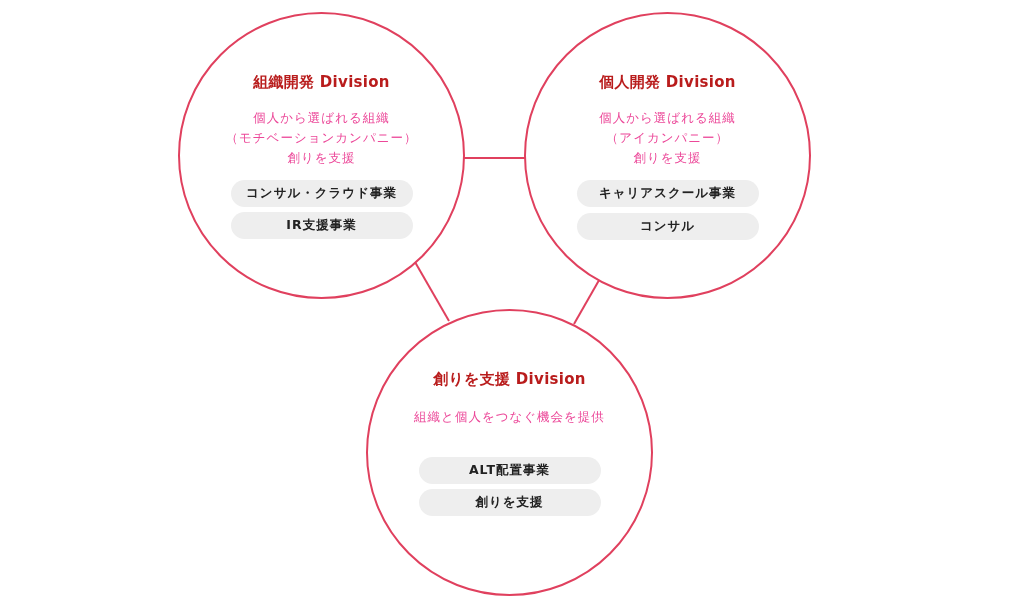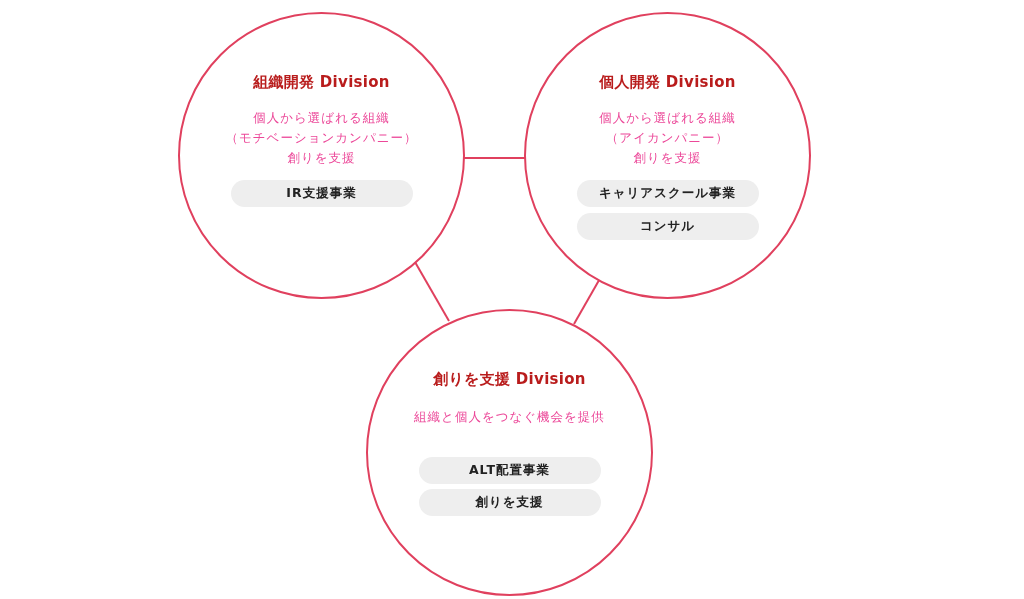--- a/index.html
+++ b/index.html
@@ -46,20 +46,21 @@
   </svg>
 
   <div class="division" id="div-org">
     <div class="title">組織開発 Division</div>
     <div class="desc">
       <span>個人から選ばれる組織</span>
       <span>（モチベーションカンパニー）</span>
       <span>創りを支援</span>
     </div>
     <div class="pills">
+      <div class="pill">コンサル・クラウド事業</div>
       <div class="pill">IR支援事業</div>
     </div>
   </div>
 
   <div class="division" id="div-ind">
     <div class="title">個人開発 Division</div>
     <div class="desc">
       <span>個人から選ばれる組織</span>
       <span>（アイカンパニー）</span>
       <span>創りを支援</span>

